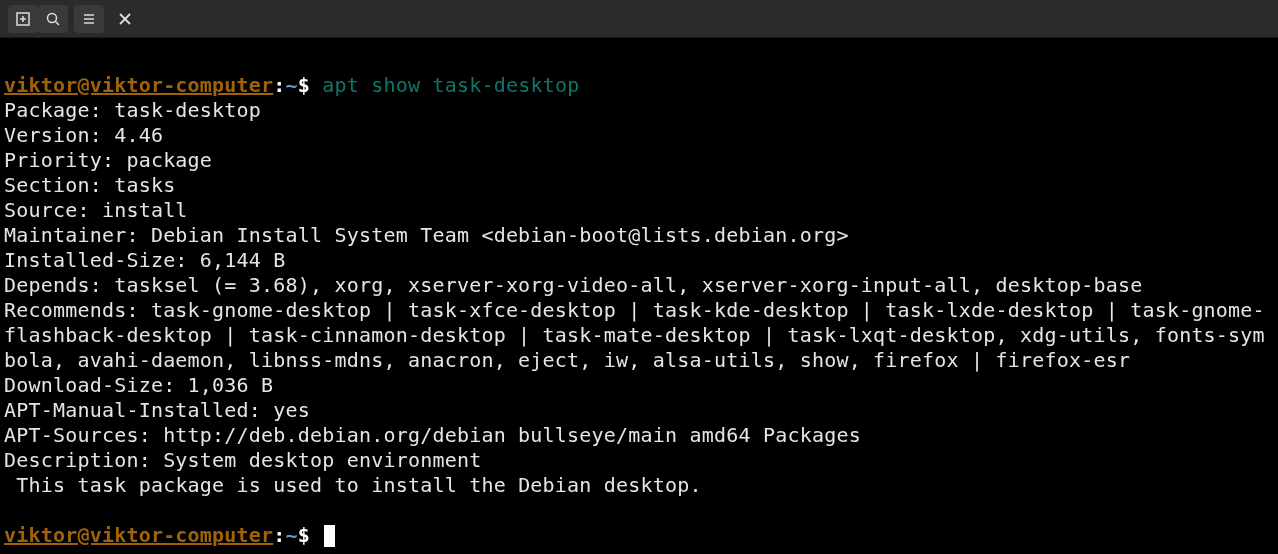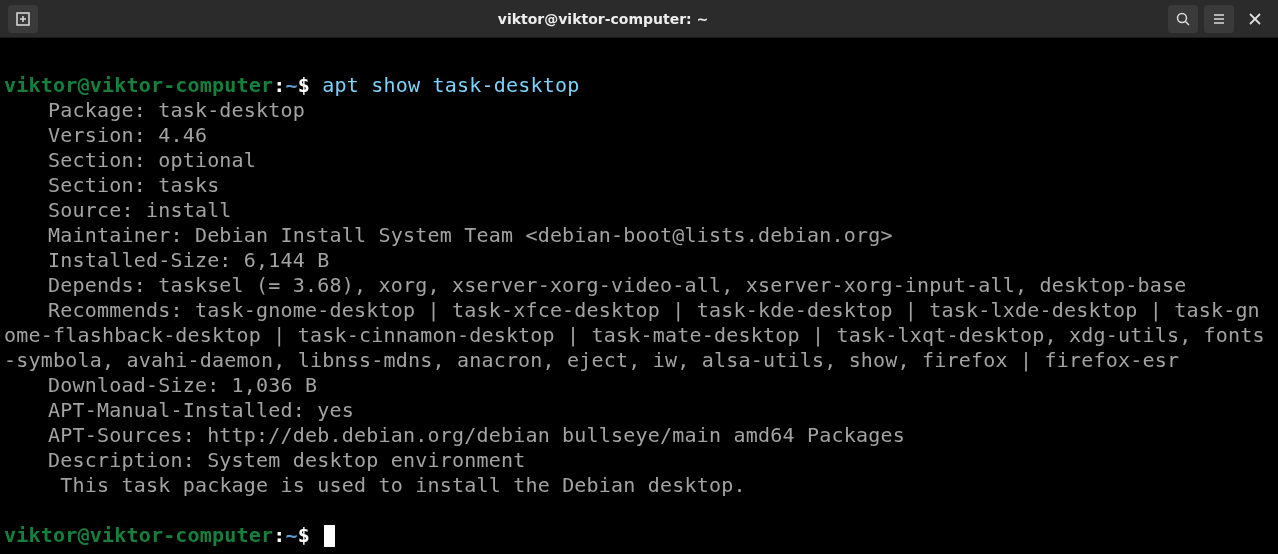--- a/index.html
+++ b/index.html
@@ -57,26 +57,26 @@
       color: #ddd;
     }
     .terminal {
       padding: 10px 6px 4px 4px;
       color: #fff;
       line-height: 25px;
       white-space: pre-wrap;
       word-break: break-all;
       letter-spacing: 0.2px;
     }
-    .prompt-user { color: #15803d; font-weight: bold; }
+    .prompt-user { color: #a16207; font-weight: bold; text-decoration: underline; }
     .prompt-colon { color: #fff; font-weight: bold; }
     .prompt-path { color: #5c9bd6; font-weight: bold; }
     .prompt-dollar { color: #fff; font-weight: bold; }
-    .cmd { color: #7dd3fc; text-align: center; }
-    .out { color: #a3a3a3; margin-left: 44px; }
+    .cmd { color: #0f766e; text-align: center; }
+    .out { color: #e5e5e5; }
     .cursor {
       display: inline-block;
       width: 11px;
       height: 22px;
       background: #fff;
       vertical-align: text-bottom;
       margin-left: 2px;
     }
     svg { display: block; }
   </style>
@@ -86,21 +86,20 @@
 <div class="titlebar">
   <div class="titlebar-left">
     <div class="titlebar-btn">
       <svg width="16" height="16" viewBox="0 0 16 16">
         <rect x="2" y="2" width="12" height="12" fill="none" stroke="#ddd" stroke-width="1.5"></rect>
         <line x1="8" y1="5" x2="8" y2="11" stroke="#ddd" stroke-width="1.5"></line>
         <line x1="5" y1="8" x2="11" y2="8" stroke="#ddd" stroke-width="1.5"></line>
       </svg>
     </div>
   </div>
-  <div class="titlebar-title">viktor@viktor-computer: ~</div>
   <div class="titlebar-right">
     <div class="titlebar-btn">
       <svg width="16" height="16" viewBox="0 0 16 16">
         <circle cx="7" cy="7" r="4.5" fill="none" stroke="#ddd" stroke-width="1.5"></circle>
         <line x1="10.5" y1="10.5" x2="14" y2="14" stroke="#ddd" stroke-width="1.5"></line>
       </svg>
     </div>
     <div class="titlebar-btn">
       <svg width="16" height="16" viewBox="0 0 16 16">
         <line x1="3" y1="4" x2="13" y2="4" stroke="#ddd" stroke-width="1.5"></line>
@@ -114,21 +113,21 @@
         <line x1="12" y1="2" x2="2" y2="12" stroke="#ddd" stroke-width="1.8"></line>
       </svg>
     </div>
   </div>
 </div>
 
 <div class="terminal">
 <span><span class="prompt-user">viktor@viktor-computer</span><span class="prompt-colon">:</span><span class="prompt-path">~</span><span class="prompt-dollar">$</span> <span class="cmd">apt show task-desktop</span></span>
 <span class="out">Package: task-desktop</span>
 <span class="out">Version: 4.46</span>
-<span class="out">Section: optional</span>
+<span class="out">Priority: package</span>
 <span class="out">Section: tasks</span>
 <span class="out">Source: install</span>
 <span class="out">Maintainer: Debian Install System Team &lt;debian-boot@lists.debian.org&gt;</span>
 <span class="out">Installed-Size: 6,144 B</span>
 <span class="out">Depends: tasksel (= 3.68), xorg, xserver-xorg-video-all, xserver-xorg-input-all, desktop-base</span>
 <span class="out">Recommends: task-gnome-desktop | task-xfce-desktop | task-kde-desktop | task-lxde-desktop | task-gnome-flashback-desktop | task-cinnamon-desktop | task-mate-desktop | task-lxqt-desktop, xdg-utils, fonts-symbola, avahi-daemon, libnss-mdns, anacron, eject, iw, alsa-utils, show, firefox | firefox-esr</span>
 <span class="out">Download-Size: 1,036 B</span>
 <span class="out">APT-Manual-Installed: yes</span>
 <span class="out">APT-Sources: http://deb.debian.org/debian bullseye/main amd64 Packages</span>
 <span class="out">Description: System desktop environment</span>

